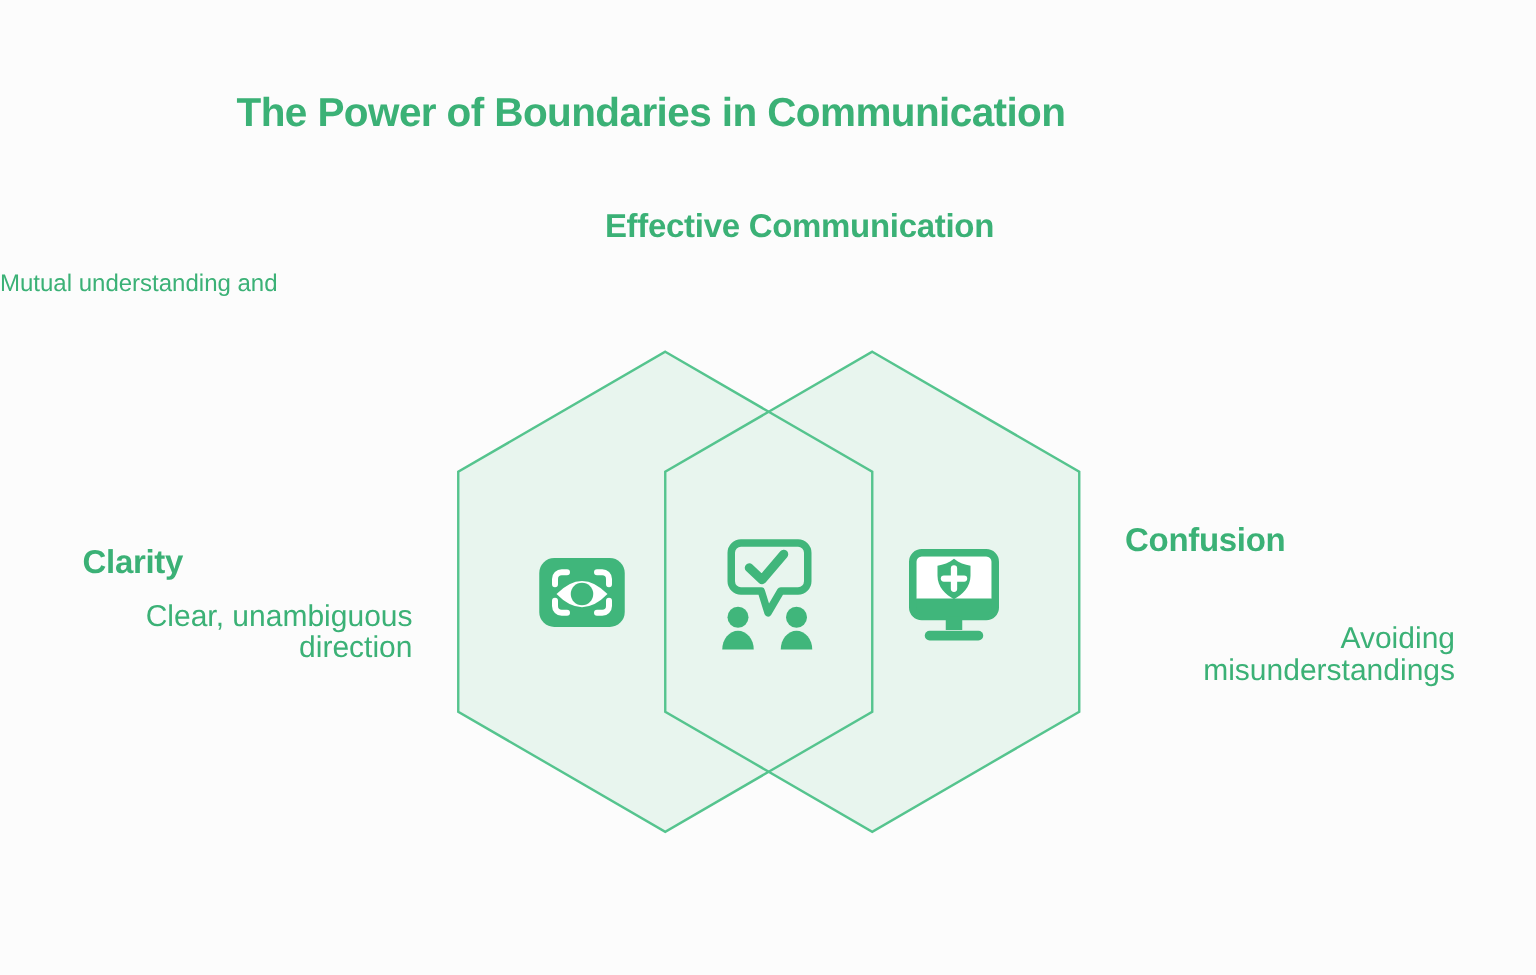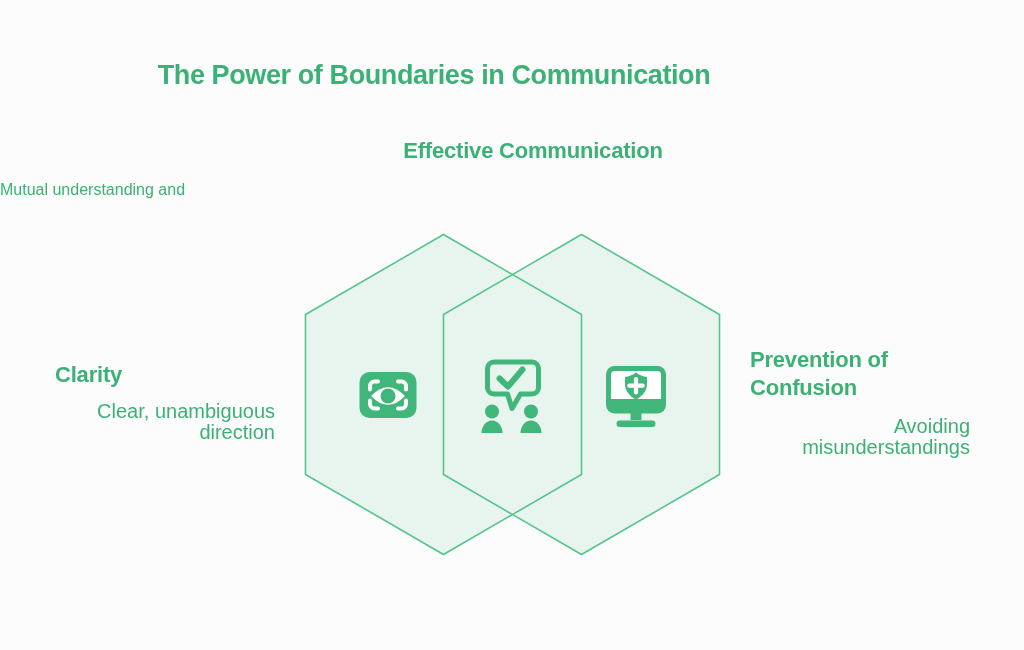--- a/index.html
+++ b/index.html
@@ -87,21 +87,20 @@
     <span class="line">Mutual understanding and</span>
   </div>
 
   <div class="txt h-left">Clarity</div>
   <div class="txt s-left">
     <span class="line">Clear, unambiguous</span>
     <span class="line">direction</span>
   </div>
 
   <div class="txt h-right">
-    <span class="line">Prevention of</span>
     <span class="line">Confusion</span>
   </div>
   <div class="txt s-right">
     <span class="line">Avoiding</span>
     <span class="line">misunderstandings</span>
   </div>
 
 </div>
 
 </body></html>

